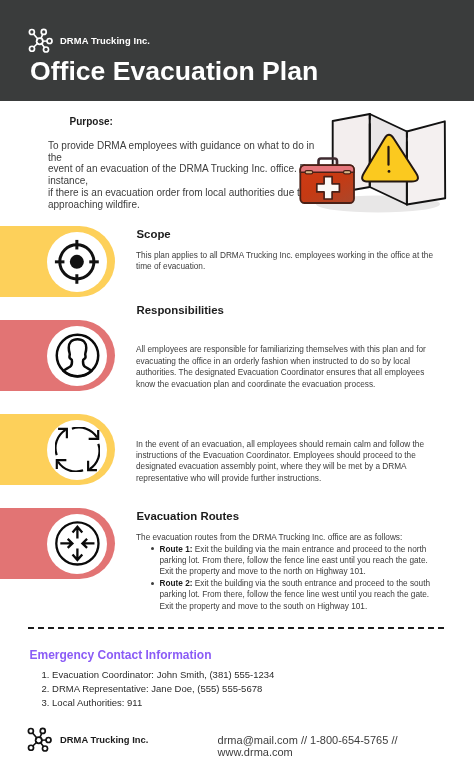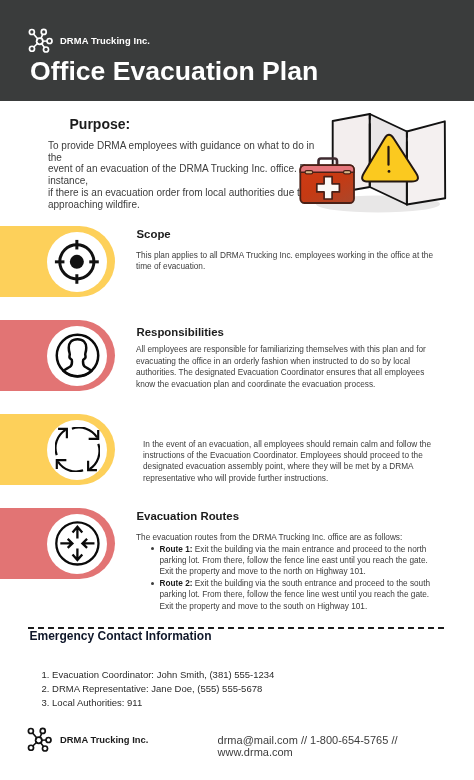--- a/index.html
+++ b/index.html
@@ -10,48 +10,48 @@
   
   .header{position:absolute;left:0;top:0;width:474px;height:101px;background:#3a3c3c;}
   .brand{position:absolute;left:28px;top:28px;display:flex;align-items:center;gap:7px;}
   .brand-logo{width:25px;height:25px;display:block;color:#fff;}
   .brand .hubholes{fill:#3a3c3c;}
   .footer-brand .hubholes{fill:#fff;}
   .brand-name{font-size:9.4px;font-weight:bold;color:#fff;letter-spacing:.1px;}
   .doc-title{position:absolute;left:30px;top:56px;font-size:26.6px;font-weight:bold;color:#fff;letter-spacing:0;}
 
   
-  .purpose-h{position:absolute;left:29.5px;top:116px;font-size:14px;font-weight:bold;color:#1c1c1c;padding-left:40px;}
+  .purpose-h{position:absolute;left:29.5px;top:116px;font-size:10px;font-weight:bold;color:#1c1c1c;padding-left:40px;}
   .purpose-b{position:absolute;left:48px;top:140px;width:280px;font-size:10px;line-height:11.7px;color:#3c3c3c;white-space:pre-line;}
 
   .illus{position:absolute;left:292px;top:104px;width:170px;height:112px;}
 
   
   .bar{position:absolute;left:0;height:71px;width:115px;border-radius:0 38px 38px 0;}
   .bar .disc{position:absolute;right:8px;top:5.5px;width:60px;height:60px;border-radius:50%;background:#fff;display:flex;align-items:center;justify-content:center;}
   #bar1{top:226px;background:#fdd05a;}
   #bar2{top:320px;background:#e27474;}
   #bar3{top:414px;background:#fdd05a;}
   #bar4{top:508px;background:#e27474;}
   .sec-h{position:absolute;left:136.5px;font-size:11.4px;font-weight:bold;color:#1c1c1c;}
   .sec-b{position:absolute;left:136px;width:306px;font-size:8.25px;line-height:11.4px;color:#3c3c3c;white-space:pre-line;}
   #sh1{top:227.5px;} #sb1{top:249.8px;}
-  #sh2{top:326px;} #sb2{top:344.4px;}
-  #sh3{top:416px;} #sb3{top:438.5px;margin-left:7px;}
+  #sh2{top:304px;} #sb2{top:344.4px;}
+  #sh3{top:416px;} #sb3{top:438.5px;}
   #sh4{top:510px;} #sb4{top:531.6px;}
   .routes{position:absolute;left:159.5px;top:543.5px;width:320px;margin:0;padding:0;font-size:8.25px;line-height:11.4px;color:#3c3c3c;list-style:none;white-space:pre-line;}
   .routes li{margin:0;padding:0;position:relative;}
   .routes li::before{content:"";position:absolute;left:-8.8px;top:3.9px;width:3px;height:3px;border-radius:50%;background:#3c3c3c;}
   .routes b{font-weight:bold;color:#1c1c1c;}
 
   
   .divider{position:absolute;left:28px;top:627px;width:416px;height:0;border-top:2px dashed #1c1c1c;}
 
   
-  .contact-h{position:absolute;left:29.5px;top:629px;font-size:12px;font-weight:bold;color:#0f172a;}
+  .contact-h{position:absolute;left:29.5px;top:648px;font-size:12px;font-weight:bold;color:#8b5cf6;}
   .contact-list{position:absolute;left:41.5px;top:667.5px;margin:0;padding:0;font-size:9.5px;line-height:14.2px;color:#2b2b2b;list-style:none;counter-reset:ci;}
   .contact-list li{counter-increment:ci;}
   .contact-list li::before{content:counter(ci) ". ";}
 
   
   .footer-brand{position:absolute;left:27.4px;top:727px;display:flex;align-items:center;gap:7px;}
   .footer-logo{width:25.7px;height:25.7px;display:block;color:#111;}
   .footer-name{font-size:9.4px;font-weight:bold;color:#1c1c1c;}
   .footer-contact{position:absolute;left:217.6px;top:734px;font-size:11px;color:#3c3c3c;}
 </style>

